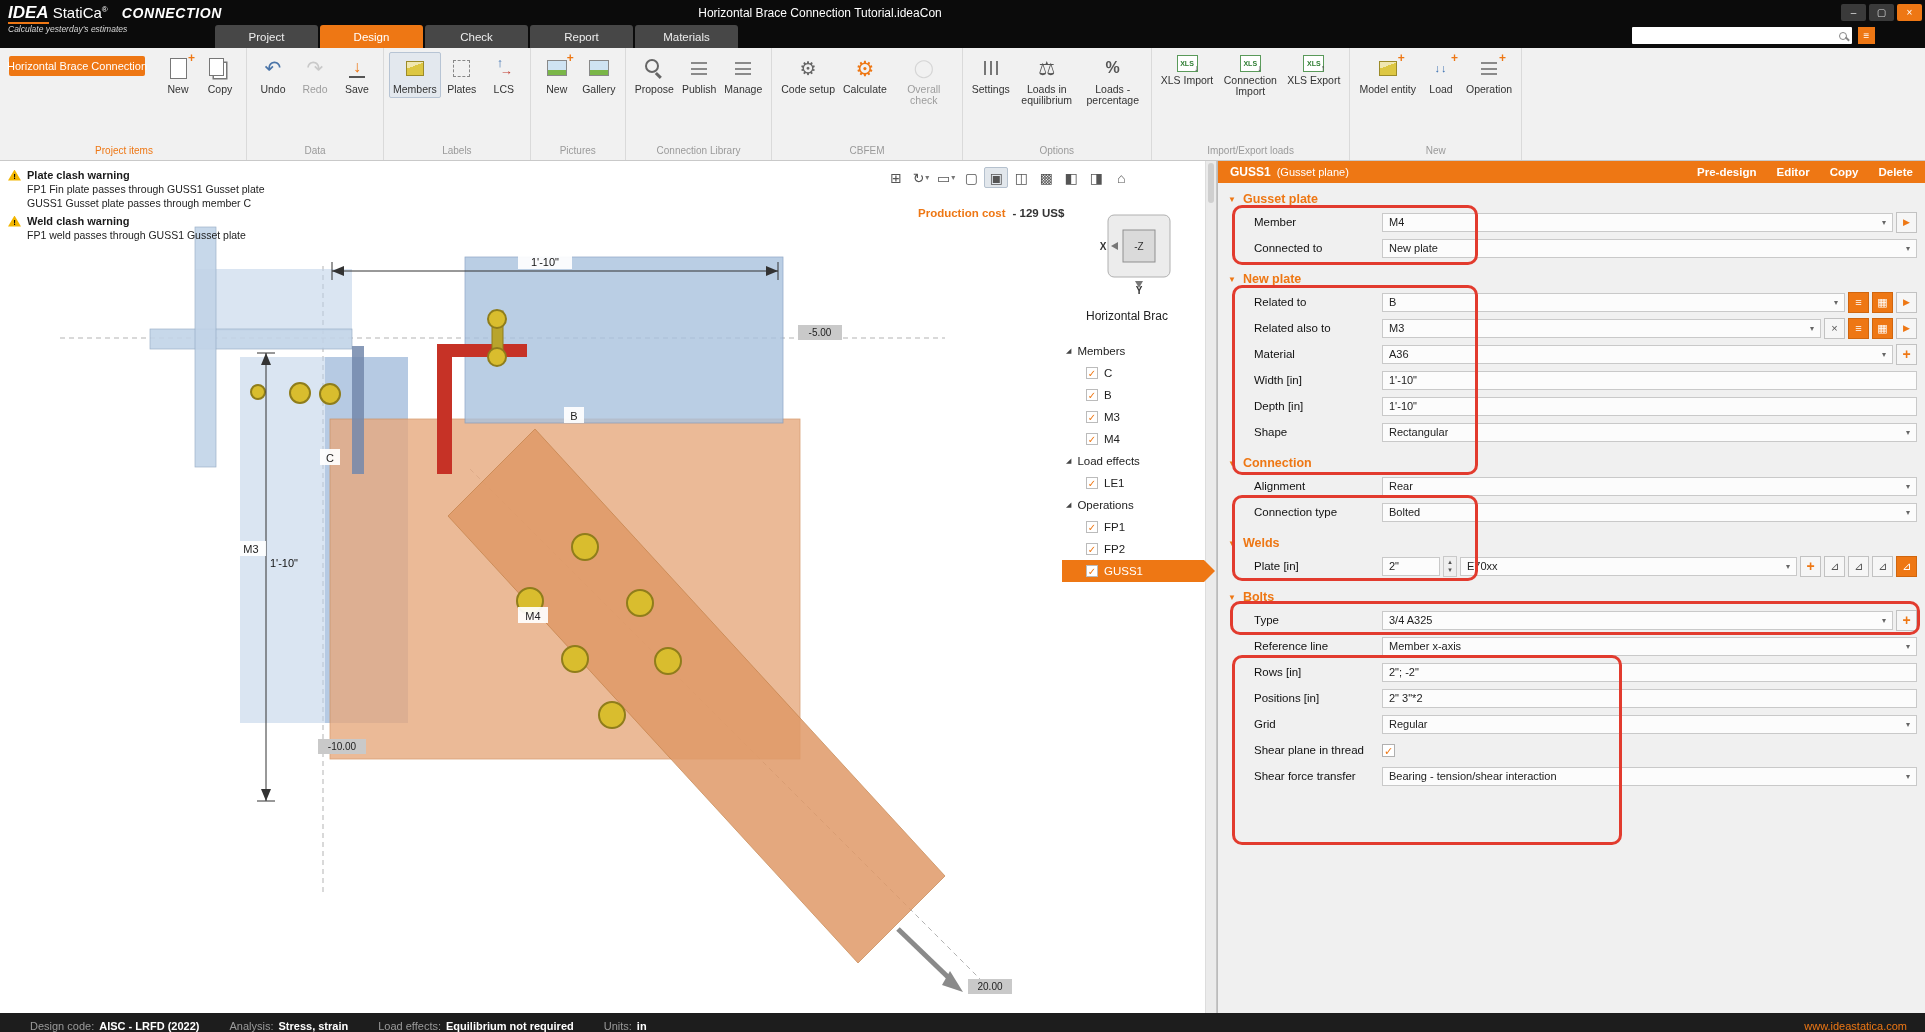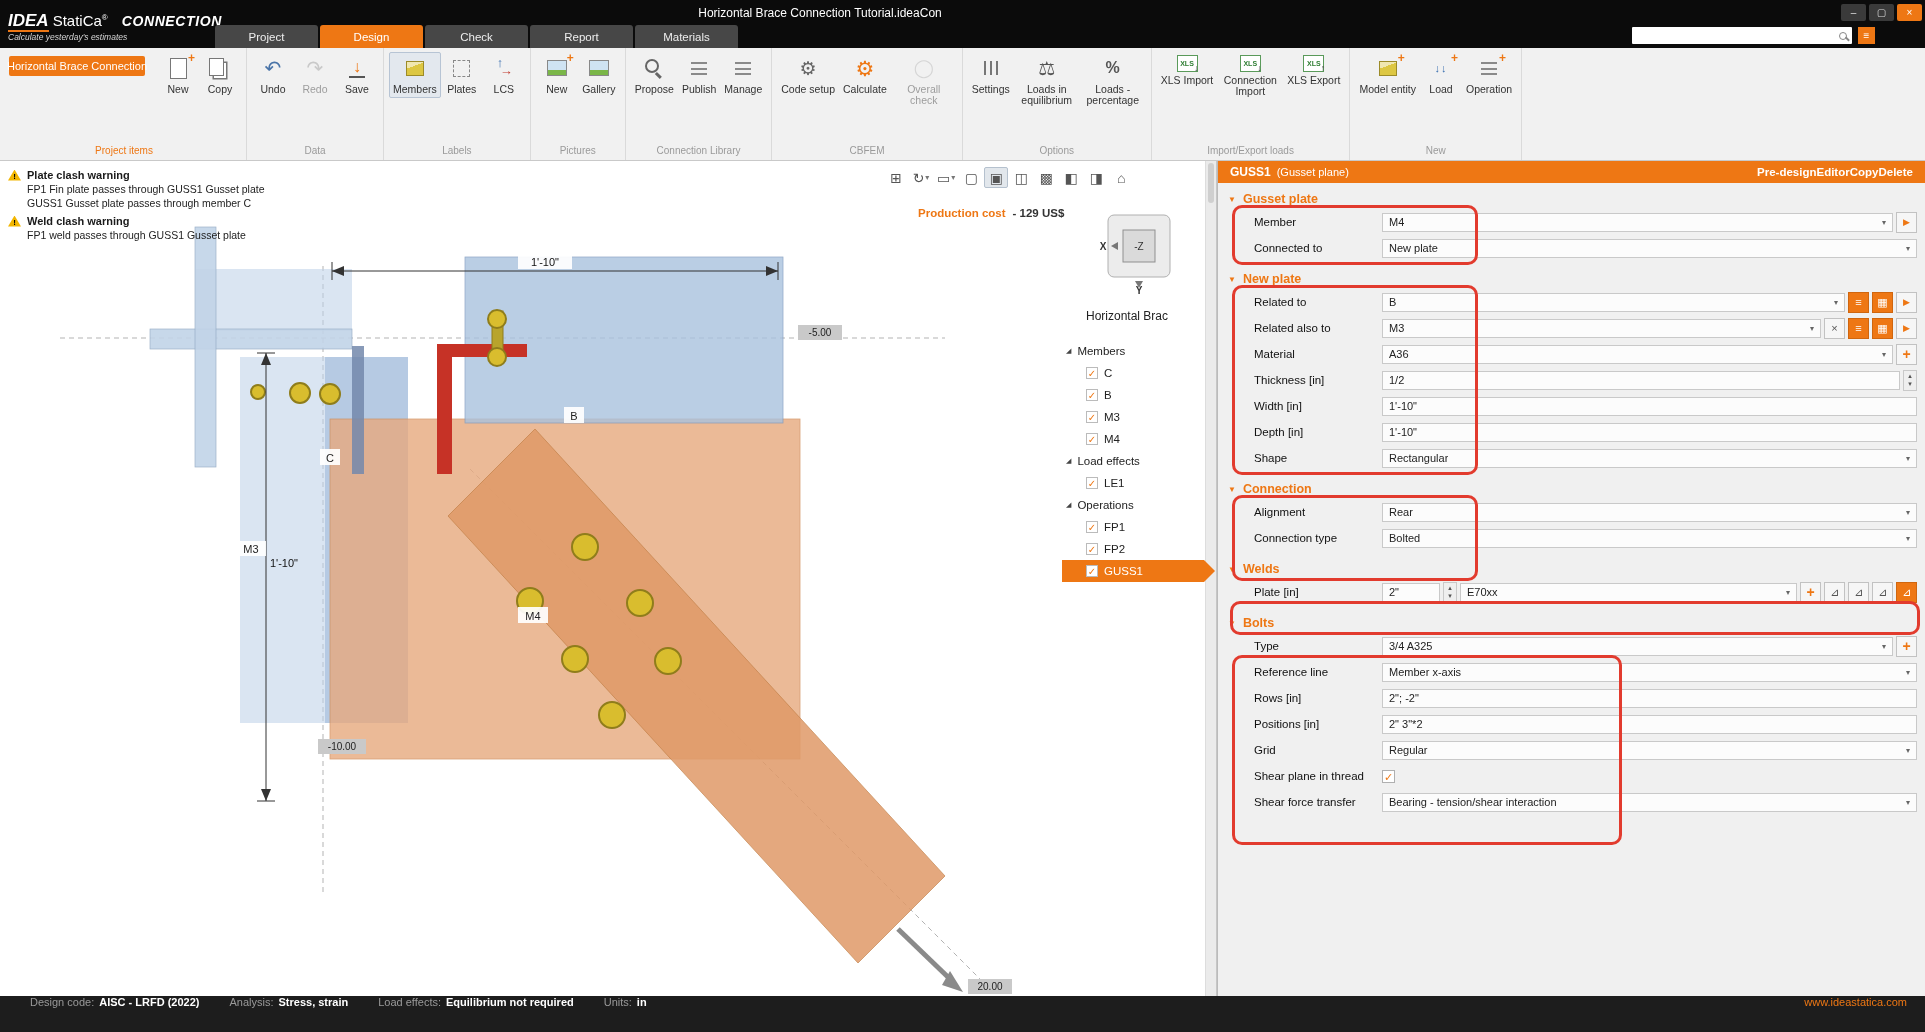--- a/index.html
+++ b/index.html
@@ -2,21 +2,21 @@
 <html><head>
 <meta charset="utf-8">
 <style>
   *{box-sizing:border-box;margin:0;padding:0}
   html,body{width:1925px;height:1032px;overflow:hidden}
   body{font-family:"Liberation Sans","DejaVu Sans",sans-serif;font-size:12px;background:#fff}
   .app{width:1925px;height:1032px;display:flex;flex-direction:column}
 
   
   .topbar{height:48px;background:#0b0b0b;position:relative;flex:none;color:#fff}
-  .brand{position:absolute;left:0;top:8px;width:215px;height:32px;padding:4px 0 0 8px}
+  .brand{position:absolute;left:0;top:0;width:215px;height:32px;padding:4px 0 0 8px}
   .brand-line{display:flex;align-items:baseline;gap:4px}
   .logo-idea{font-style:italic;font-weight:bold;font-size:17px;border-bottom:2px solid #ee7714;line-height:18px}
   .logo-statica{font-size:15px}
   .reg{font-size:8px;vertical-align:super}
   .app-name{font-style:italic;font-weight:bold;font-size:14px;letter-spacing:.6px;margin-left:10px}
   .tagline{font-style:italic;font-size:8.5px;color:#d8d8d8;}
   .doc-title{position:absolute;top:6px;left:0;right:285px;text-align:center;font-size:12px;color:#fff}
   .winbtns{position:absolute;right:3px;top:4px;display:flex;gap:3px}
   .wbtn{width:25px;height:17px;background:#3a3a3a;color:#ddd;font-size:10px;display:flex;align-items:center;justify-content:center;border-radius:2px}
   .wbtn.close{background:#ee7714;color:#fff}
@@ -110,21 +110,21 @@
   .titem.selected{background:#ee7714;color:#fff}
   .titem.selected::after{content:"";position:absolute;right:-11px;top:0;border-left:11px solid #ee7714;border-top:11px solid transparent;border-bottom:11px solid transparent}
   .splitter{width:12px;flex:none;background:#ebebeb;border-left:1px solid #ddd;border-right:1px solid #c6c6c6;position:relative}
   .splitter::before{content:"";position:absolute;top:2px;left:2px;right:2px;height:40px;background:#cfcfcf;border-radius:3px}
 
   
   .props{flex:1;background:#f0f0f0;position:relative;border-left:1px solid #bbb;overflow:hidden}
   .phead{height:22px;background:#ee7714;color:#fff;display:flex;align-items:center;padding:0 12px;gap:6px}
   .ph-title{font-weight:bold;font-size:12px}
   .ph-sub{font-size:11px}
-  .ph-actions{margin-left:auto;display:flex;font-size:11.5px;font-weight:bold}
+  .ph-actions{margin-left:auto;display:flex;gap:20px;font-size:11.5px;font-weight:bold}
   .pact{cursor:pointer}
   .pbody{padding-top:6px}
   .psec-h{height:20px;display:flex;align-items:center;gap:7px;padding-left:10px;color:#ee7714;font-weight:bold;font-size:12.5px}
   .psec-h.gap{margin-top:8px}
   .psec-tri{font-size:8px}
   .prow{height:26px;display:flex;align-items:center;padding-left:36px}
   .plabel{width:128px;font-size:11.5px;color:#111;flex:none;white-space:nowrap}
   .pctrl{flex:1;display:flex;align-items:center;gap:3px;margin-right:8px;min-width:0}
   .field{flex:1;height:19px;background:#fcfcfc;border:1px solid #c9c9c9;display:flex;align-items:center;padding:0 6px;font-size:11px;color:#222;min-width:0;cursor:default}
   .field.small{flex:0 0 58px}
@@ -138,21 +138,21 @@
   .xbtn.pick{color:#ee7714;font-size:9px}
   .pcheck{width:13px;height:13px;border:1px solid #b0b0b0;background:#fff;color:#ee7714;font-weight:bold;font-size:11px;line-height:12px;text-align:center;cursor:pointer}
   .hl{position:absolute;border:3px solid #e23b2e;border-radius:10px;pointer-events:none;z-index:5}
   .hl1{top:44px;left:14px;width:246px;height:60px}
   .hl2{top:124px;left:14px;width:246px;height:190px}
   .hl3{top:334px;left:14px;width:246px;height:86px}
   .hl4{top:440px;left:12px;width:690px;height:34px}
   .hl5{top:494px;left:14px;width:390px;height:190px}
 
   
-  .statusbar{height:36px;background:#1d1d1d;display:flex;align-items:flex-start;flex:none;padding-left:30px;font-size:11px}
+  .statusbar{height:19px;background:#1d1d1d;display:flex;align-items:flex-end;flex:none;padding-left:30px;font-size:11px}
   .sitems{display:flex;align-items:center}
   .slab{color:#9a9a9a;margin-right:5px}
   .sval{color:#fff;font-weight:bold;margin-right:30px}
   .site{margin-left:auto;margin-right:18px;color:#ee7714;cursor:pointer}
 </style>
 </head>
 <body>
 
 <div class="app">
 
@@ -618,32 +618,20 @@
             <div class="plabel">Material</div>
             <div class="pctrl">
               <div class="field combo">
                 <span class="fval">A36</span>
                 <span class="caret">▾</span>
               </div>
               <span class="xbtn plusb">+</span>
             </div>
           </div>
           <div class="prow">
-            <div class="plabel">Thickness [in]</div>
-            <div class="pctrl">
-              <div class="field">
-                <span class="fval">1/2</span>
-              </div>
-              <span class="spinbox">
-                <span class="sarr">▴</span>
-                <span class="sarr">▾</span>
-              </span>
-            </div>
-          </div>
-          <div class="prow">
             <div class="plabel">Width [in]</div>
             <div class="pctrl">
               <div class="field">
                 <span class="fval">1'-10"</span>
               </div>
             </div>
           </div>
           <div class="prow">
             <div class="plabel">Depth [in]</div>
             <div class="pctrl">

